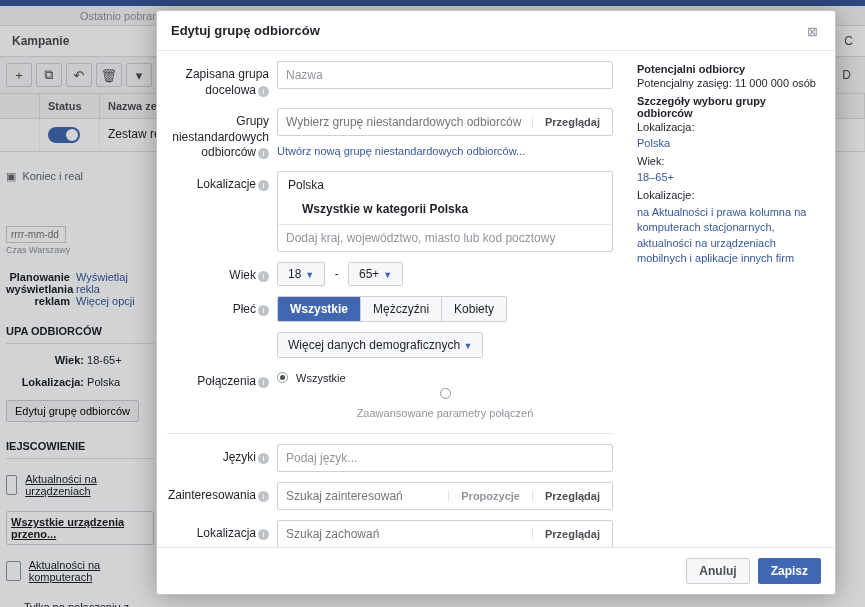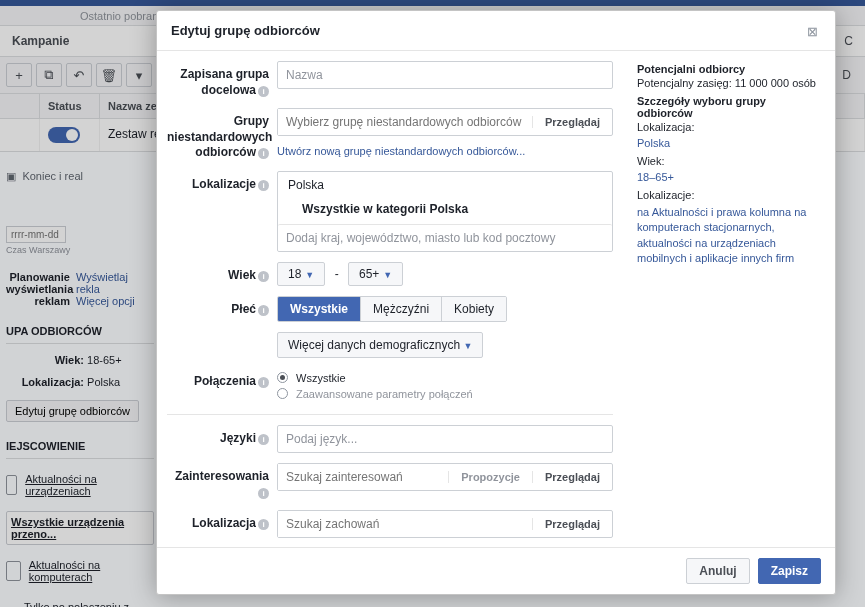--- a/index.html
+++ b/index.html
@@ -40,21 +40,21 @@
 .modal-header { padding: 12px 14px; border-bottom: 1px solid #e5e5e5; font-weight: bold; font-size: 13px; color: #1d2129; display: flex; justify-content: space-between; align-items:center; }
 .close-x { width: 14px; height: 14px; position: relative; cursor:pointer; color:#8d949e; font-weight:normal; }
 .modal-body { flex: 1; display: flex; overflow: hidden; }
 .form-col { flex: 1; padding: 10px 0 10px 10px; overflow-y: auto; }
 .side-col { width: 208px; padding: 12px 16px 12px 10px; font-size: 11px; }
 .side-col .hdr { font-weight: bold; color: #1d2129; margin-bottom: 2px; }
 .side-col .row { margin-bottom: 4px; }
 .side-col .txt { color: #365899; }
 
 .form-row { display: flex; margin-bottom: 10px; }
-.form-label { width: 110px; text-align: right; padding-right: 8px; font-size: 12px; font-weight: bold; color: #1d2129; padding-top: 6px; line-height: 1.3; }
+.form-label { width: 110px; text-align: right; padding-right: 8px; font-size: 12px; font-weight: normal; color: #1d2129; padding-top: 6px; line-height: 1.3; }
 .info-i { display: inline-block; width: 11px; height: 11px; border-radius: 50%; background: #bec2c9; color: #fff; font-size: 8px; text-align: center; line-height: 11px; margin-left: 2px; }
 .form-field { flex: 1; padding-right: 14px; }
 .text-input { width: 100%; border: 1px solid #ccd0d5; border-radius: 2px; padding: 6px 8px; font-size: 12px; color: #1d2129; }
 .text-input::placeholder { color: #90949c; }
 .combo { width: 100%; border: 1px solid #ccd0d5; border-radius: 2px; display: flex; align-items: center; }
 .combo input { flex: 1; border: 0; padding: 6px 8px; font-size: 12px; outline:none; }
 .combo .action { padding: 0 12px; font-size: 11px; color: #4b4f56; border-left: 1px solid #e5e5e5; font-weight:bold; }
 .link { color: #365899; font-size: 11px; cursor:pointer; }
 .loc-box { border: 1px solid #ccd0d5; border-radius: 2px; }
 .loc-tag { padding: 6px 10px; font-size: 12px; }
@@ -219,21 +219,21 @@
         </div>
       </div>
 
       <div class="form-row">
         <div class="form-label"><span>Połączenia</span><span class="info-i">i</span></div>
         <div class="form-field">
           <div class="radio-row">
               <div class="radio on"></div>
               <span>Wszystkie</span>
             </div>
-          <div class="radio-row" style="color:#90949c;">
+          <div class="radio-row" style="color:#90949c;flex-direction:column;">
               <div class="radio"></div>
               <span>Zaawansowane parametry połączeń</span>
             </div>
         </div>
       </div>
 
       <div class="divider"></div>
 
       <div class="form-row">
         <div class="form-label"><span>Języki</span><span class="info-i">i</span></div>

